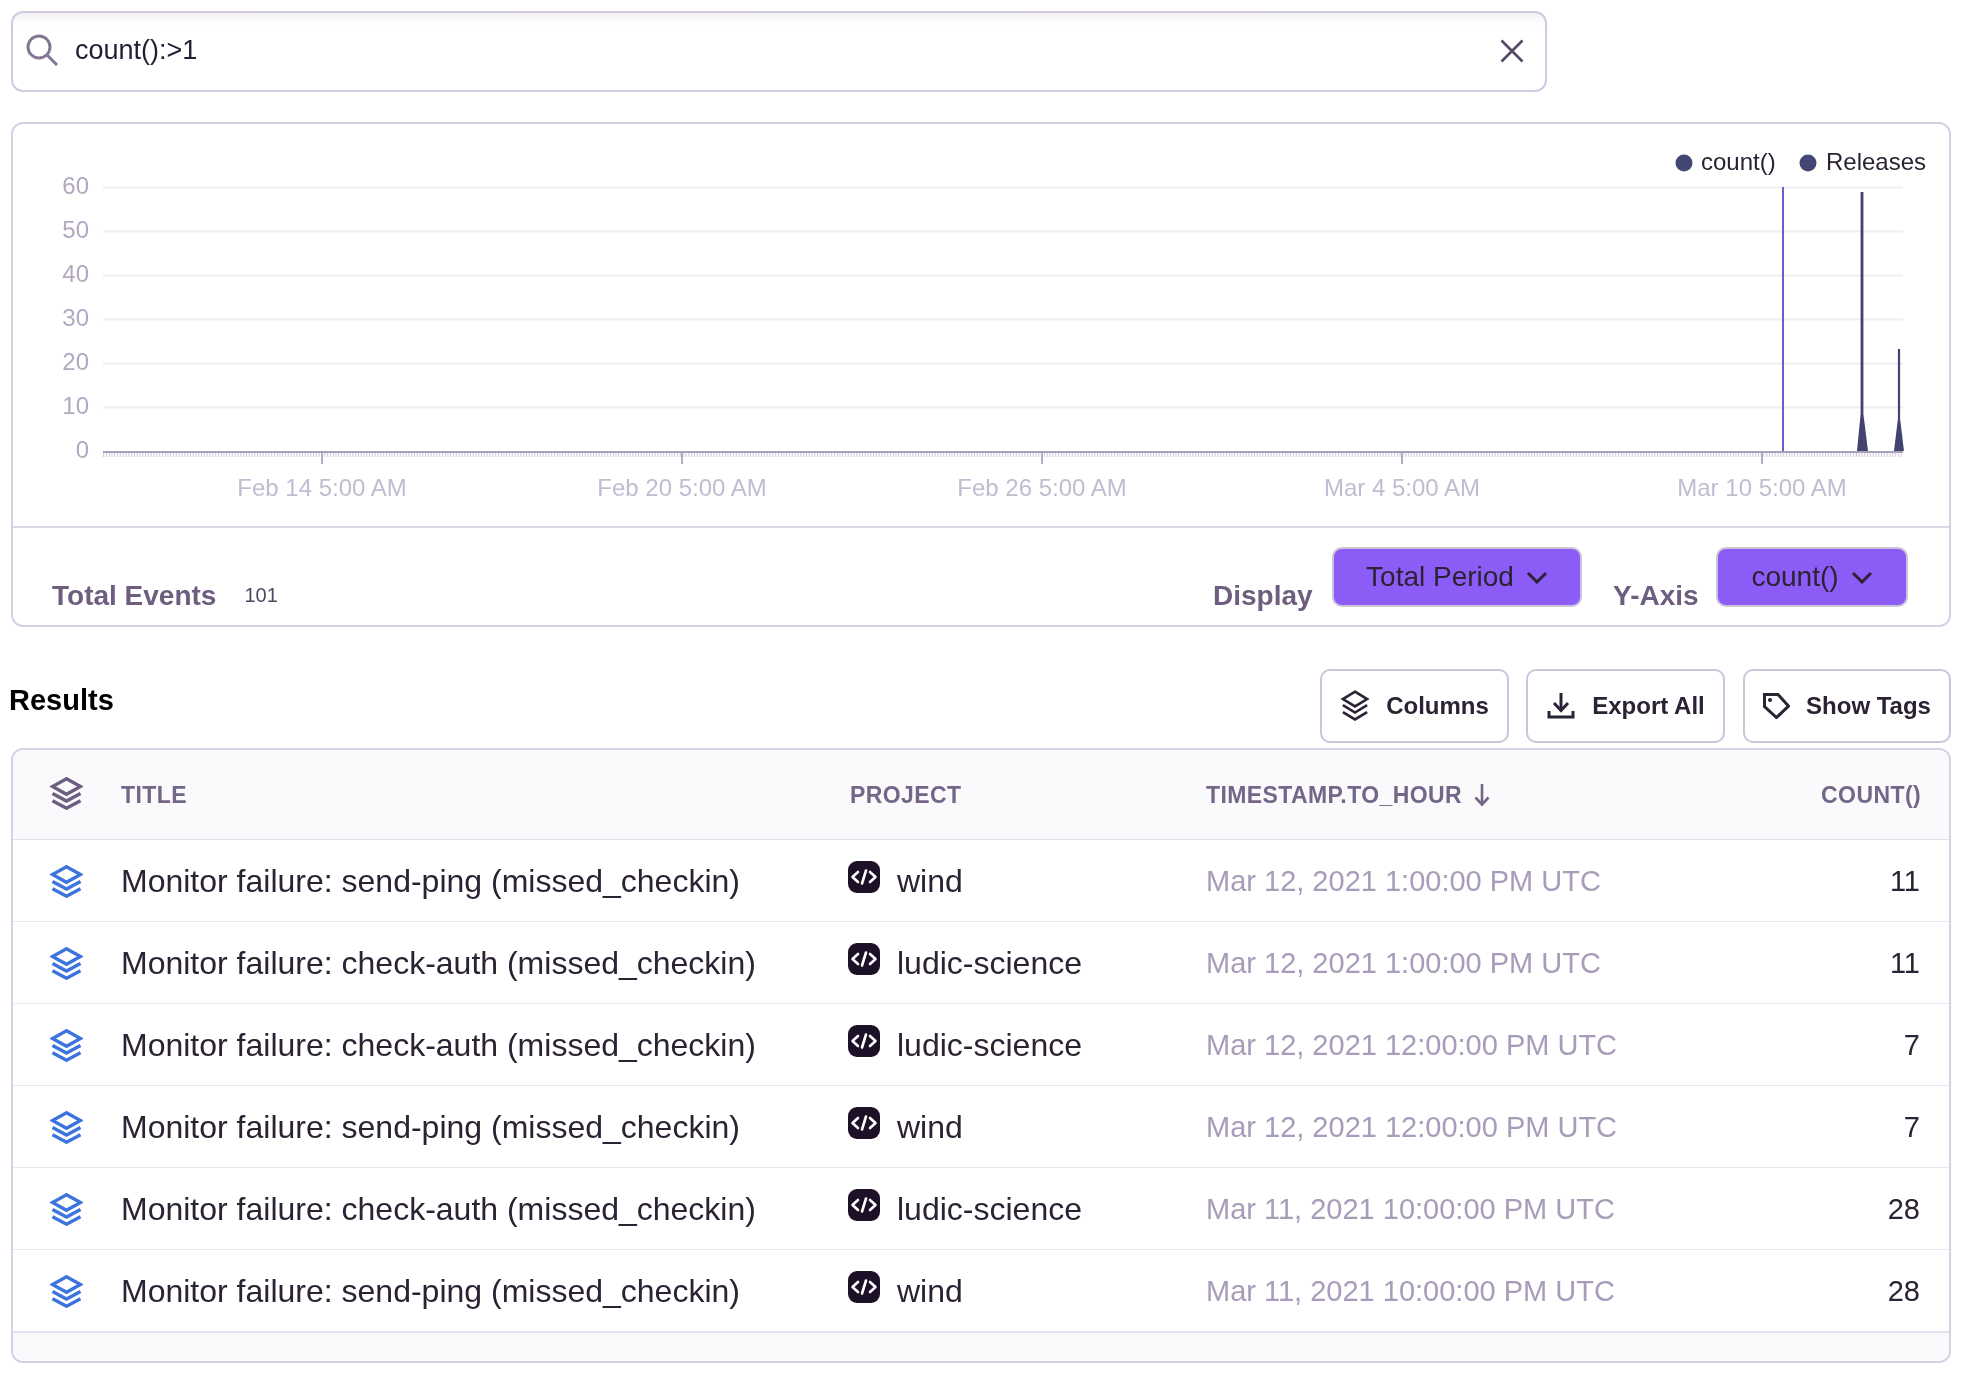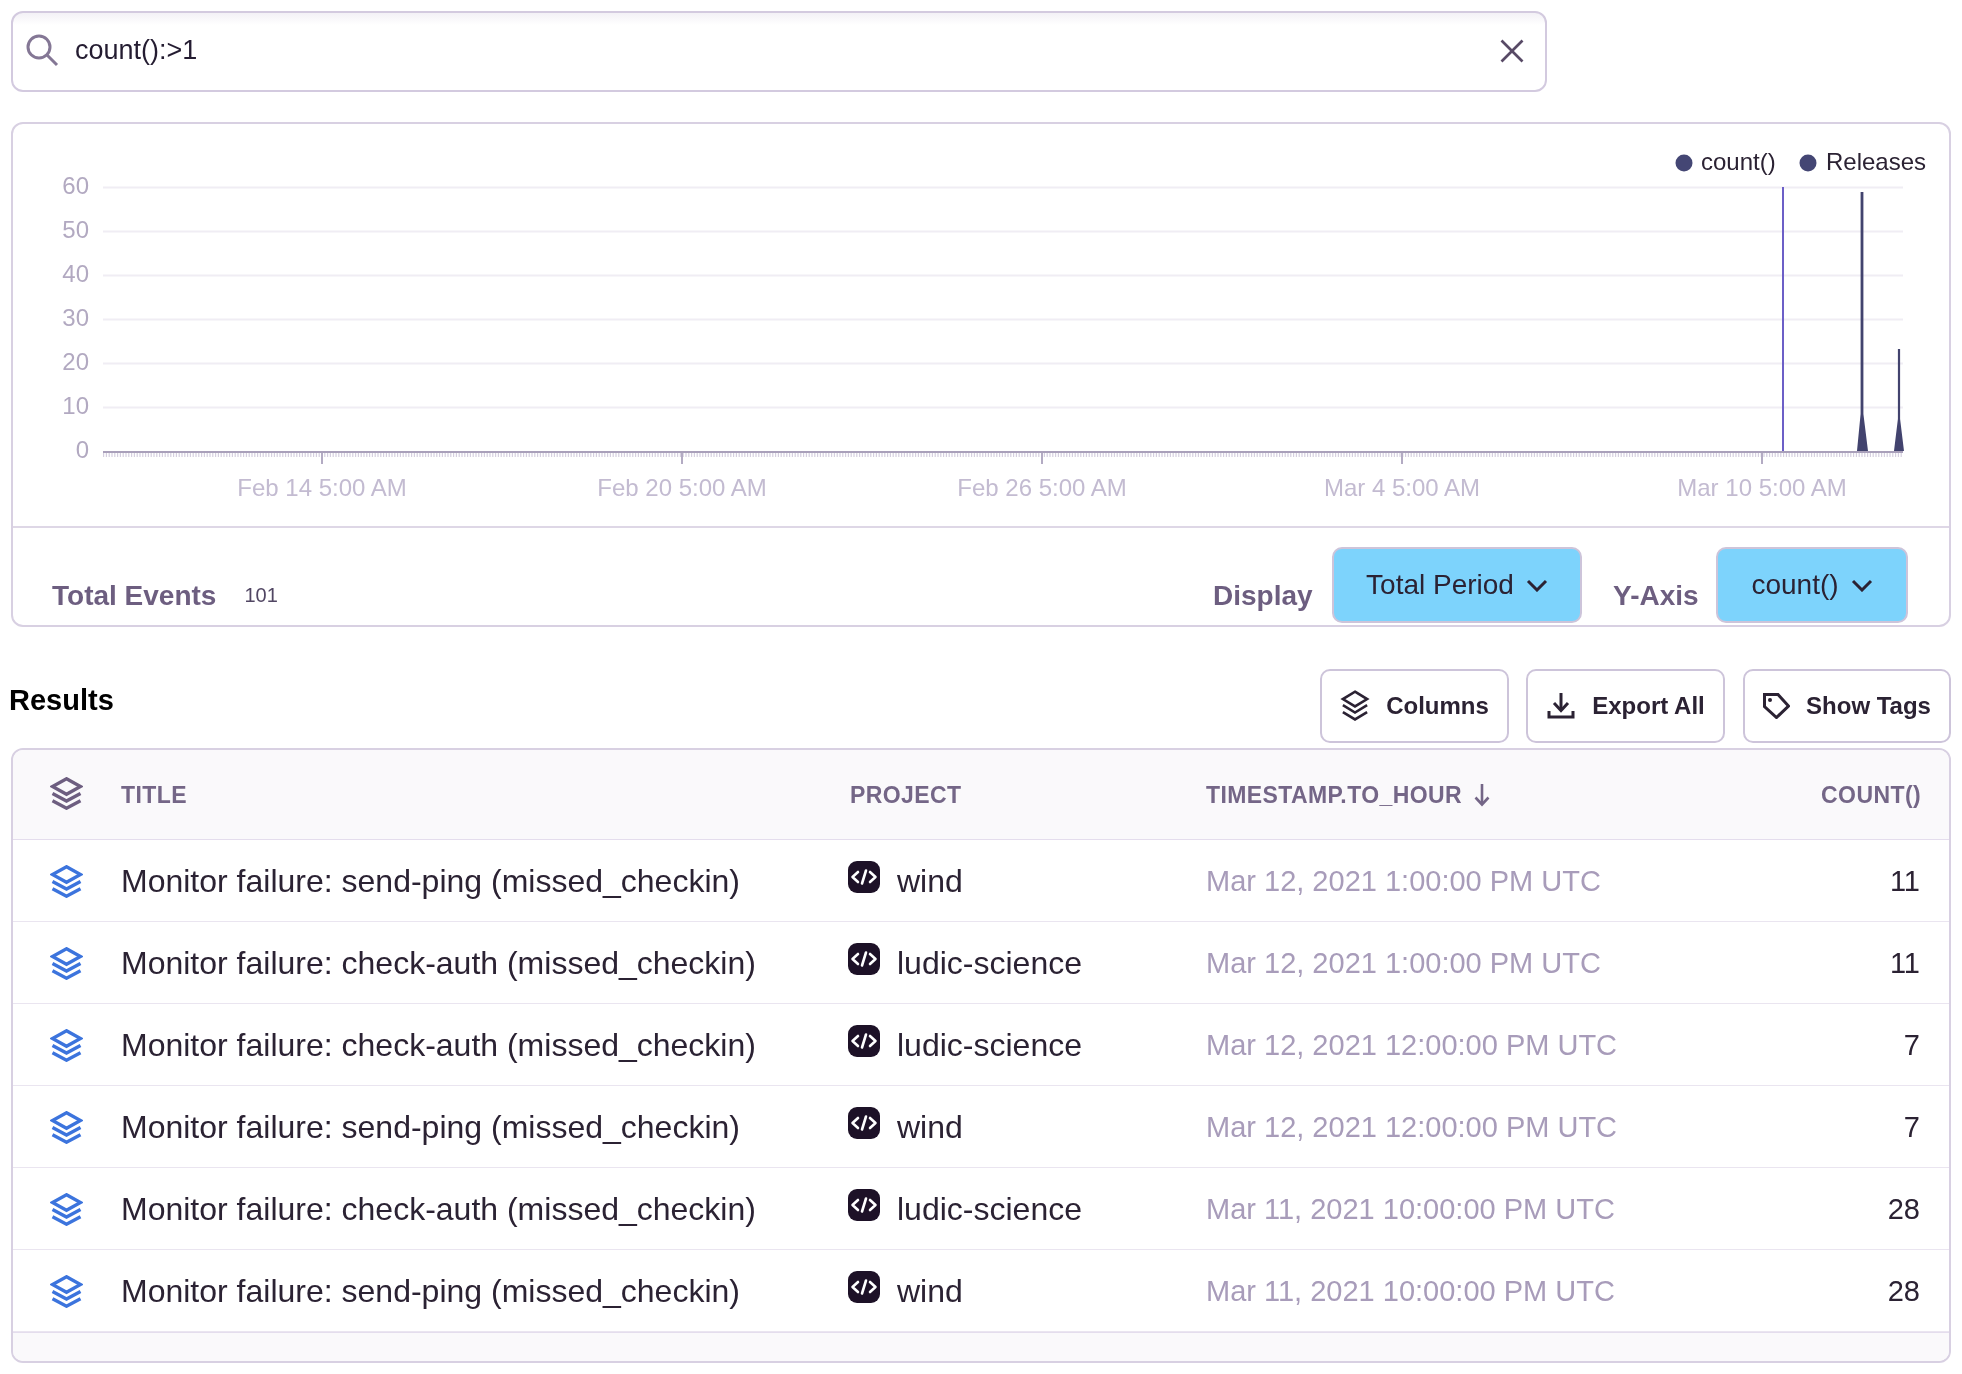--- a/index.html
+++ b/index.html
@@ -9,21 +9,21 @@
 
 
 .search { left:11px; top:11px; width:1536px; height:81px; border:2px solid #d3cadf; border-radius:12px; background:linear-gradient(180deg,#f3f1f6 0px,#ffffff 12px); }
 .search .txt { position:absolute; left:62px; top:0; height:74px; display:flex; align-items:center; font-size:27px; color:#241c31; }
 
 
 .chartpanel { left:11px; top:122px; width:1940px; height:505px; }
 .chartfoot { position:absolute; left:0; right:0; top:402px; bottom:0; border-top:2px solid #ded7e6; }
 .cf-item { position:absolute; top:17px; height:101px; display:flex; align-items:center; }
 .lbl { font-size:28px; font-weight:700; color:#6d5e80; }
-.dropbtn { position:absolute; top:19px; height:76px; border:2px solid #cdc4da; border-radius:10px; background:#7dd3fc; display:flex; align-items:center; justify-content:center; font-size:28px; color:#2b2233; }
+.dropbtn { position:absolute; top:19px; height:60px; border:2px solid #cdc4da; border-radius:10px; background:#8b5cf6; display:flex; align-items:center; justify-content:center; font-size:28px; color:#2b2233; }
 
 
 .results-h { position:absolute; left:9px; top:684px; font-size:29px; font-weight:700; color:#000000; }
 .btn { position:absolute; top:669px; height:74px; border:2px solid #cdc4da; border-radius:10px; background:#fff; display:flex; align-items:center; justify-content:center; font-size:24px; font-weight:700; color:#2b2233; }
 
 
 .tablepanel { left:11px; top:748px; width:1940px; height:615px; overflow:hidden; }
 .thead { position:absolute; left:0; right:0; top:0; height:90px; background:#faf9fb; border-bottom:1px solid #e4dded; }
 .th { position:absolute; top:0; height:90px; display:flex; align-items:center; font-size:23px; font-weight:700; color:#746687; letter-spacing:0.4px; }
 .row { position:absolute; left:0; right:0; height:82px; border-bottom:1px solid #eae5f0; }

